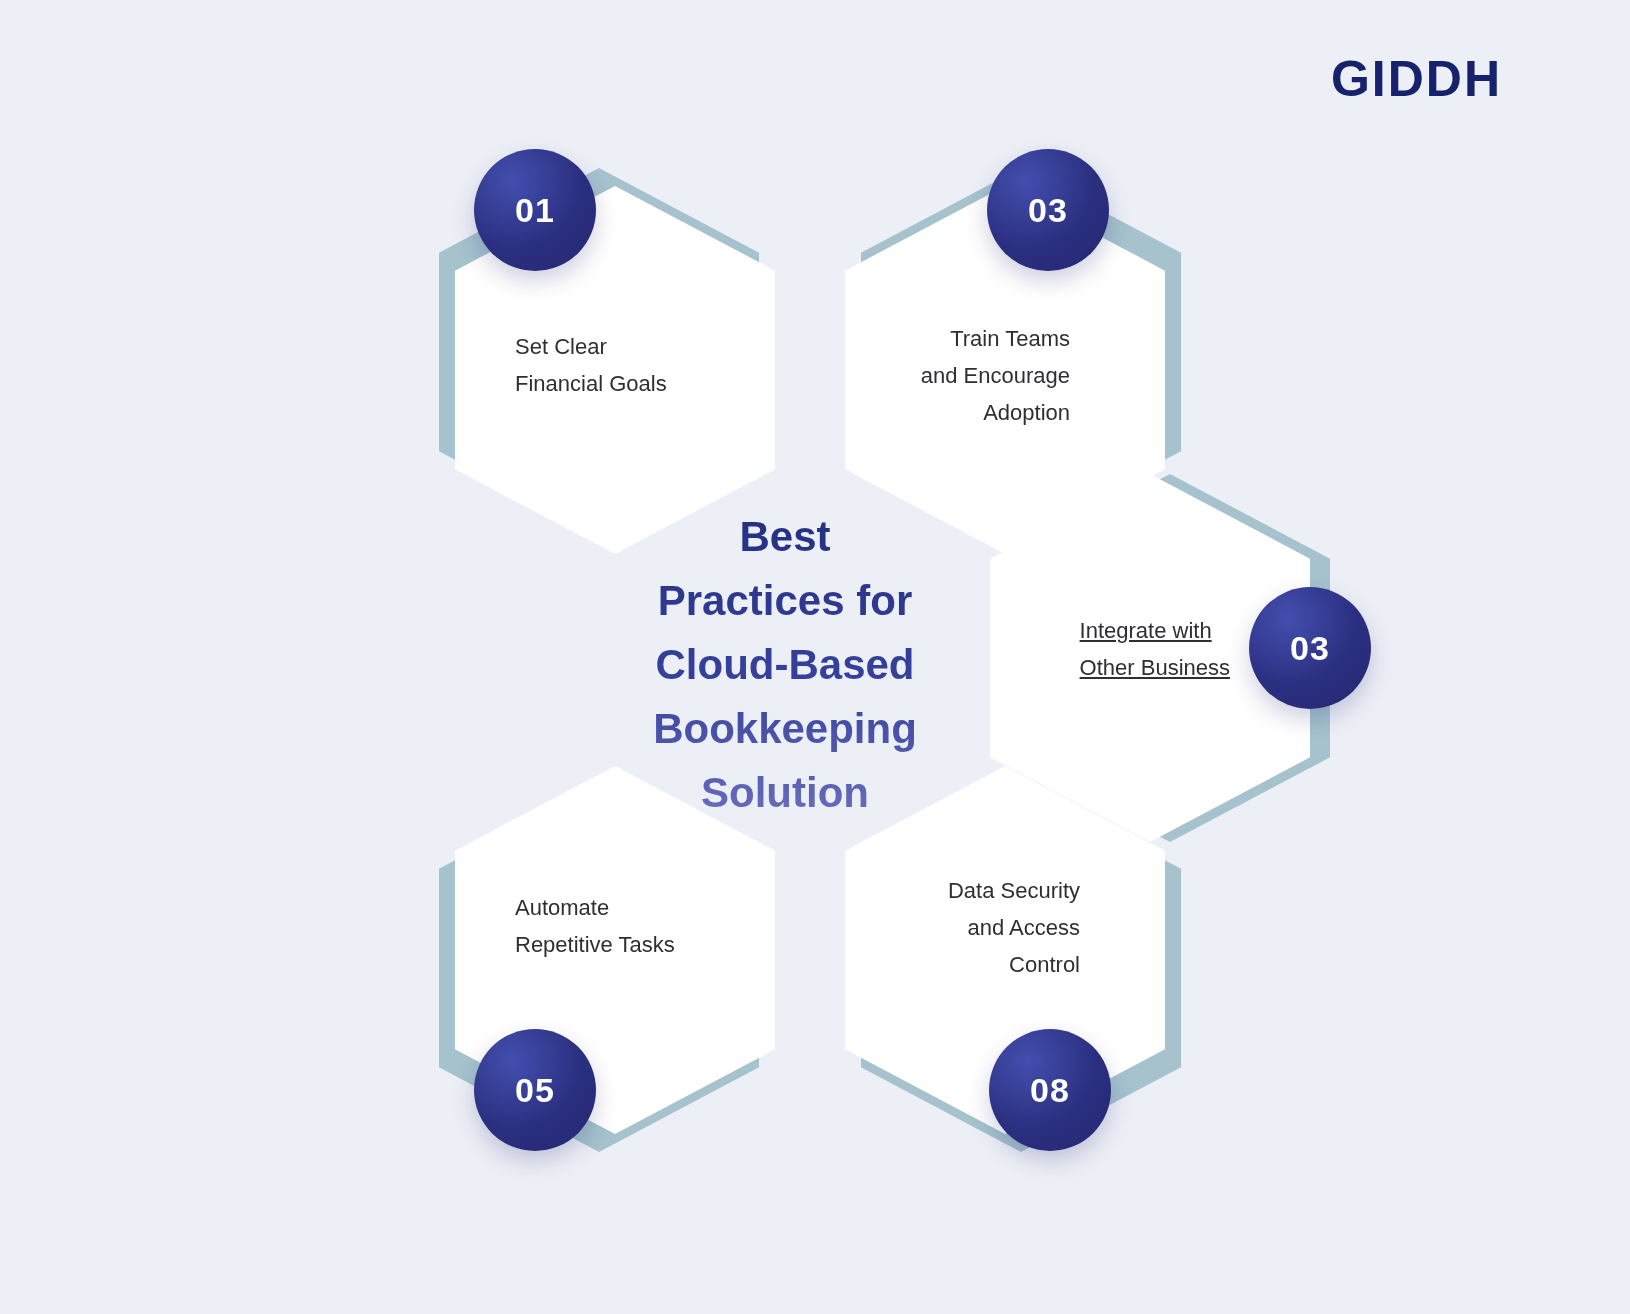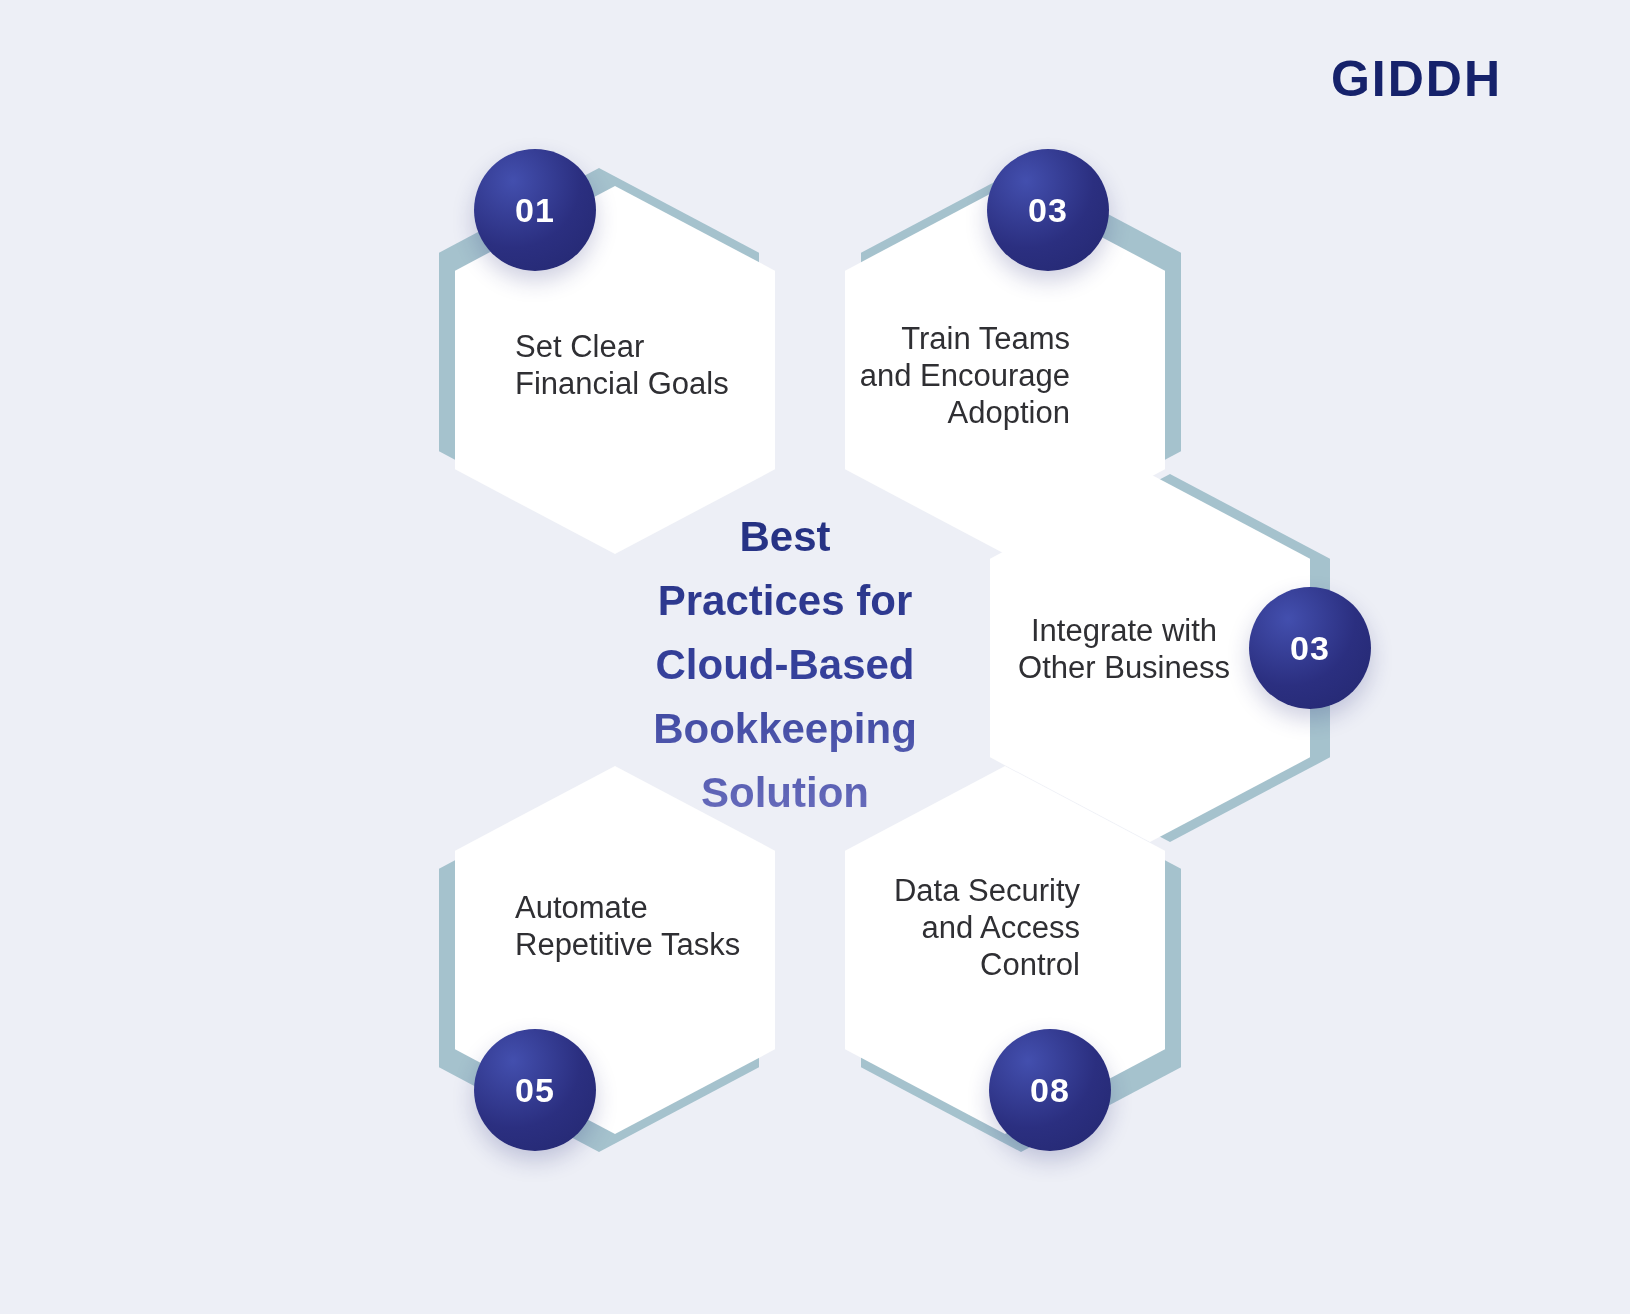--- a/index.html
+++ b/index.html
@@ -60,21 +60,21 @@
     inset: 0;
     clip-path: polygon(50% 0%, 100% 23%, 100% 77%, 50% 100%, 0% 77%, 0% 23%);
   }
   .hex-accent { background: #a5c2cd; }
   .hex-face {
     background: #ffffff;
     filter: drop-shadow(0 3px 8px rgba(90, 100, 140, 0.08));
   }
   .hex-label {
     position: absolute;
-    font-size: 31px;
+    font-size: 22px;
     line-height: 37px;
     color: #2f2f33;
     white-space: pre-line;
     z-index: 3;
   }
   .badge {
     position: absolute;
     width: 122px;
     height: 122px;
     border-radius: 50%;
@@ -99,21 +99,21 @@
   
   .item-2 { left: 845px; top: 186px; }
   .item-2 .hex-accent { transform: translate(16px, -18px); }
   .item-2 .badge { left: 142px; top: -37px; }
   .item-2 .hex-label { right: 95px; top: 134px; text-align: right; }
 
   
   .item-3 { left: 990px; top: 474px; }
   .item-3 .hex-accent { transform: translate(20px, 0px); }
   .item-3 .badge { left: 259px; top: 113px; }
-  .item-3 .hex-label { right: 80px; top: 138px; text-align: center; }
+  .item-3 .hex-label { right: 80px; top: 138px; text-align: left; text-decoration: underline; }
 
   
   .item-4 { left: 845px; top: 766px; }
   .item-4 .hex-accent { transform: translate(16px, 18px); }
   .item-4 .badge { left: 144px; top: 263px; }
   .item-4 .hex-label { right: 85px; top: 106px; text-align: right; }
 
   
   .item-5 { left: 455px; top: 766px; }
   .item-5 .hex-accent { transform: translate(-16px, 18px); }

